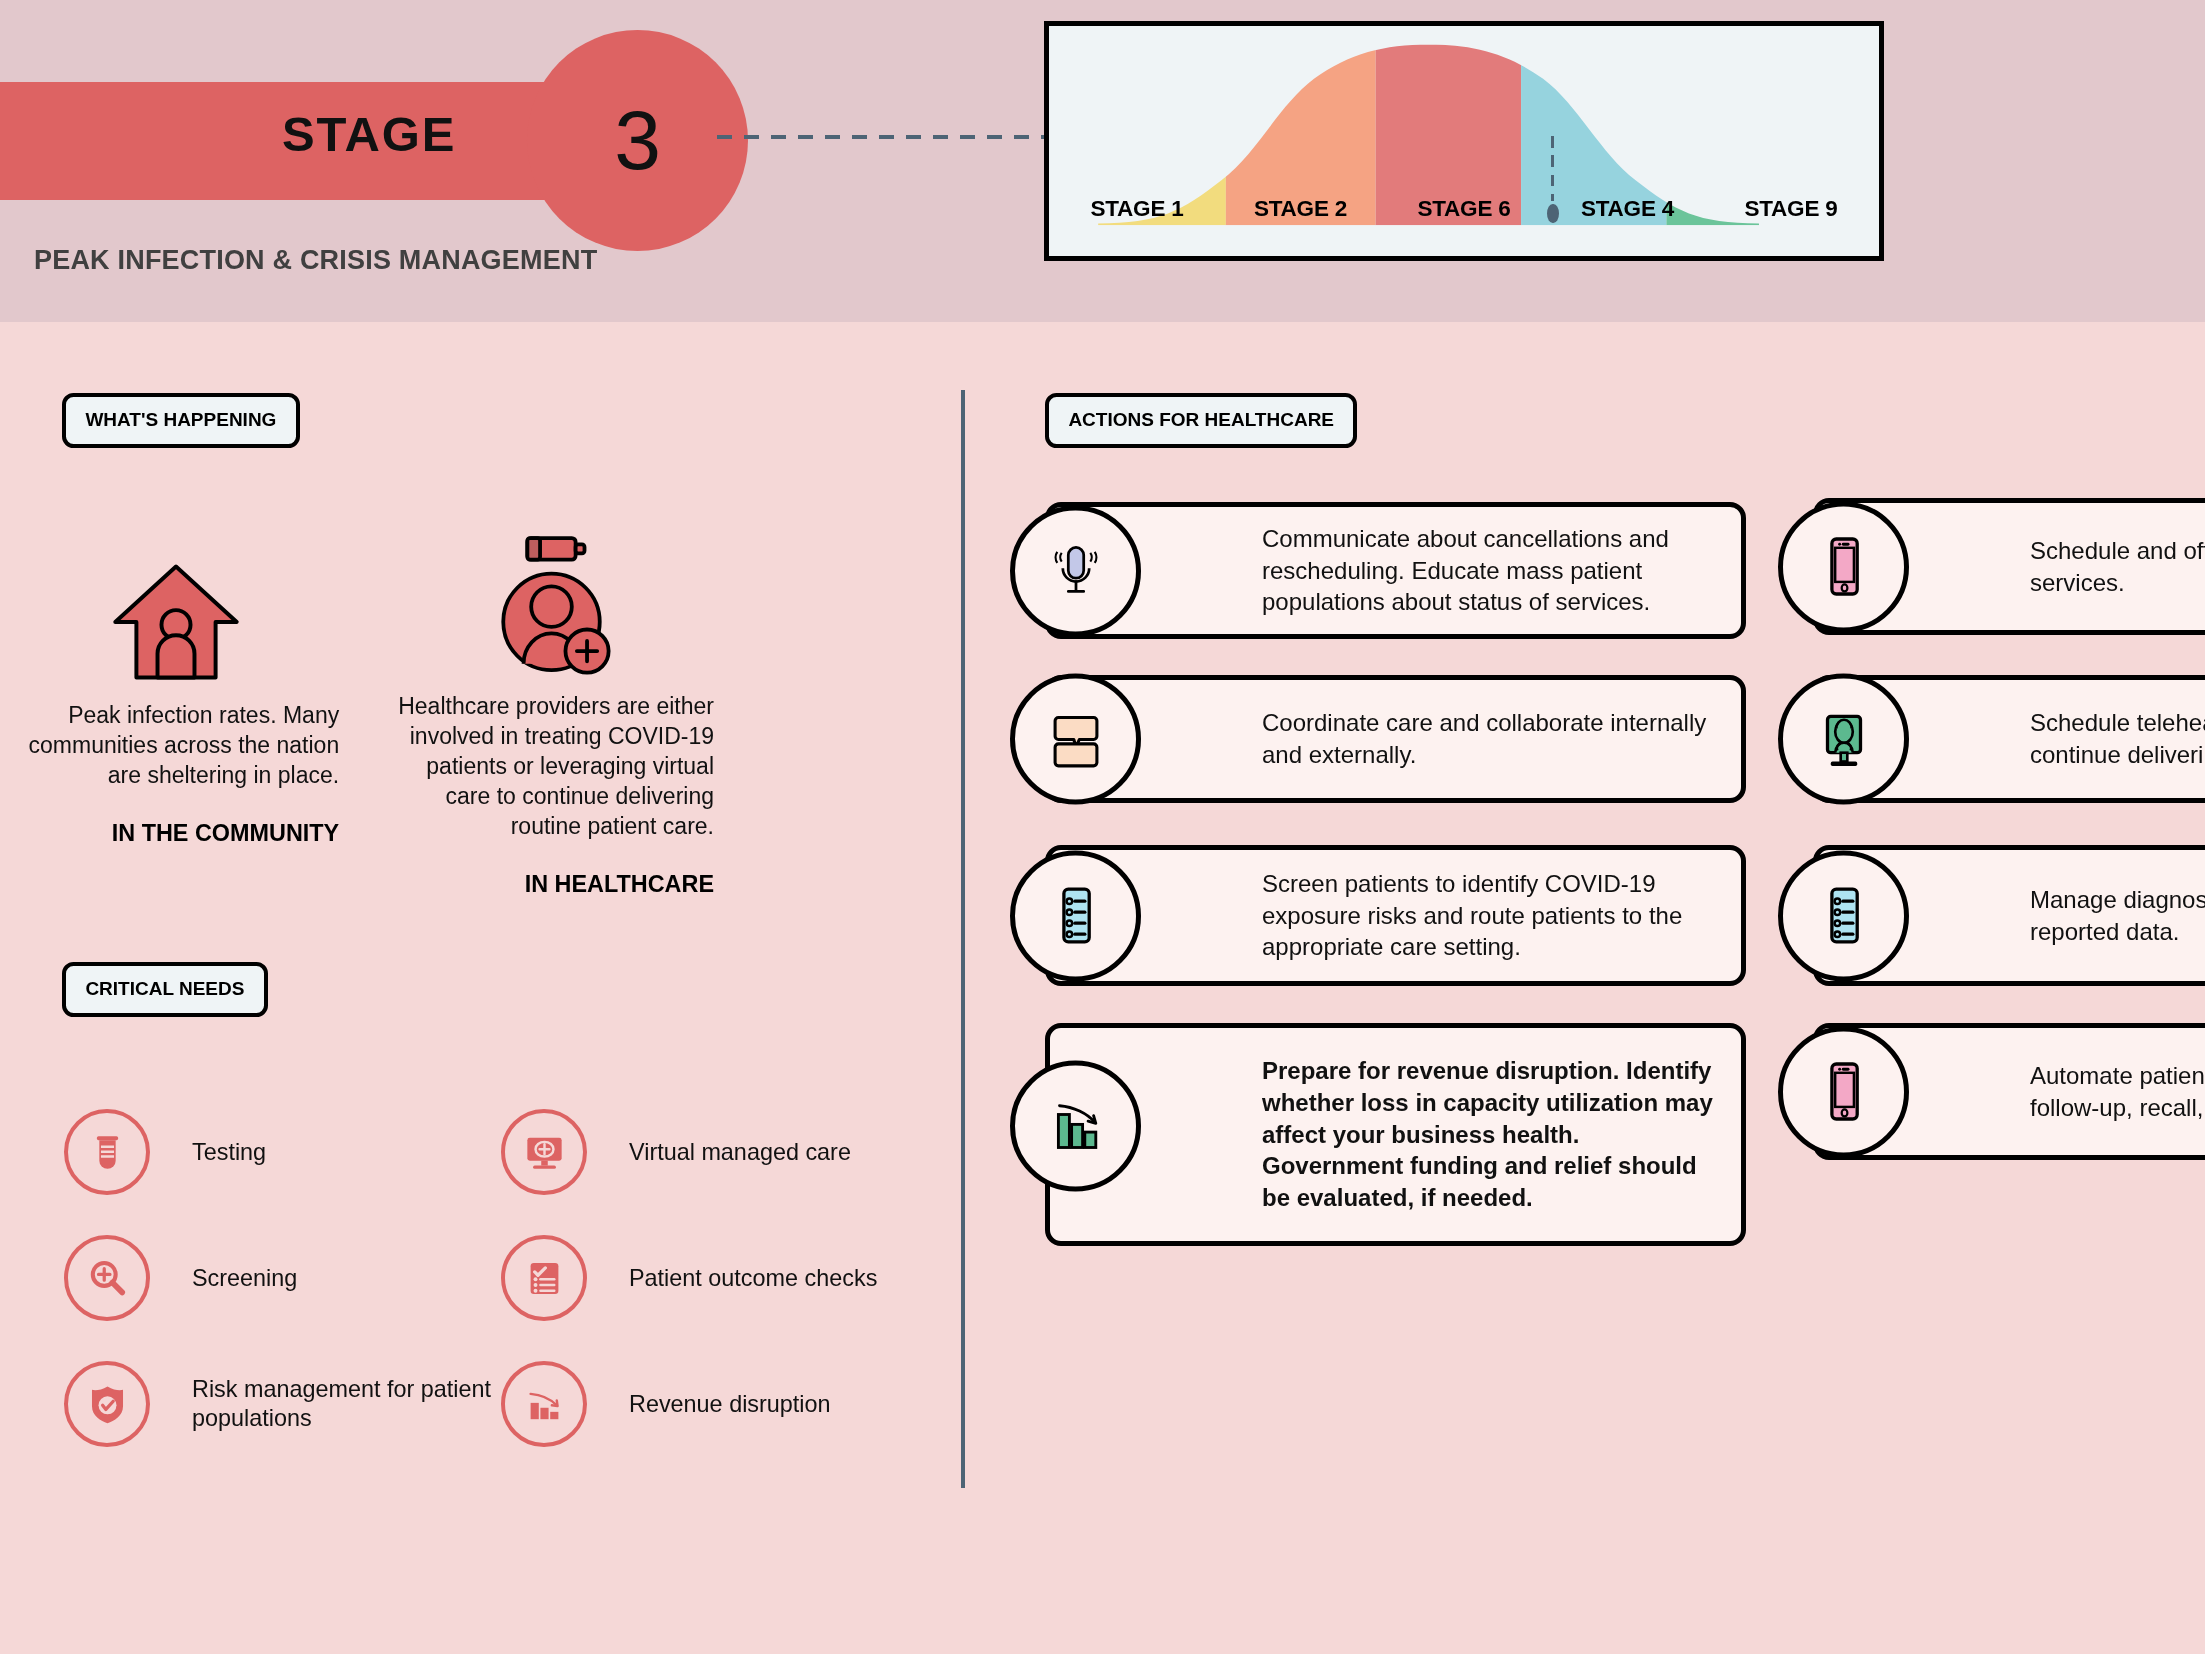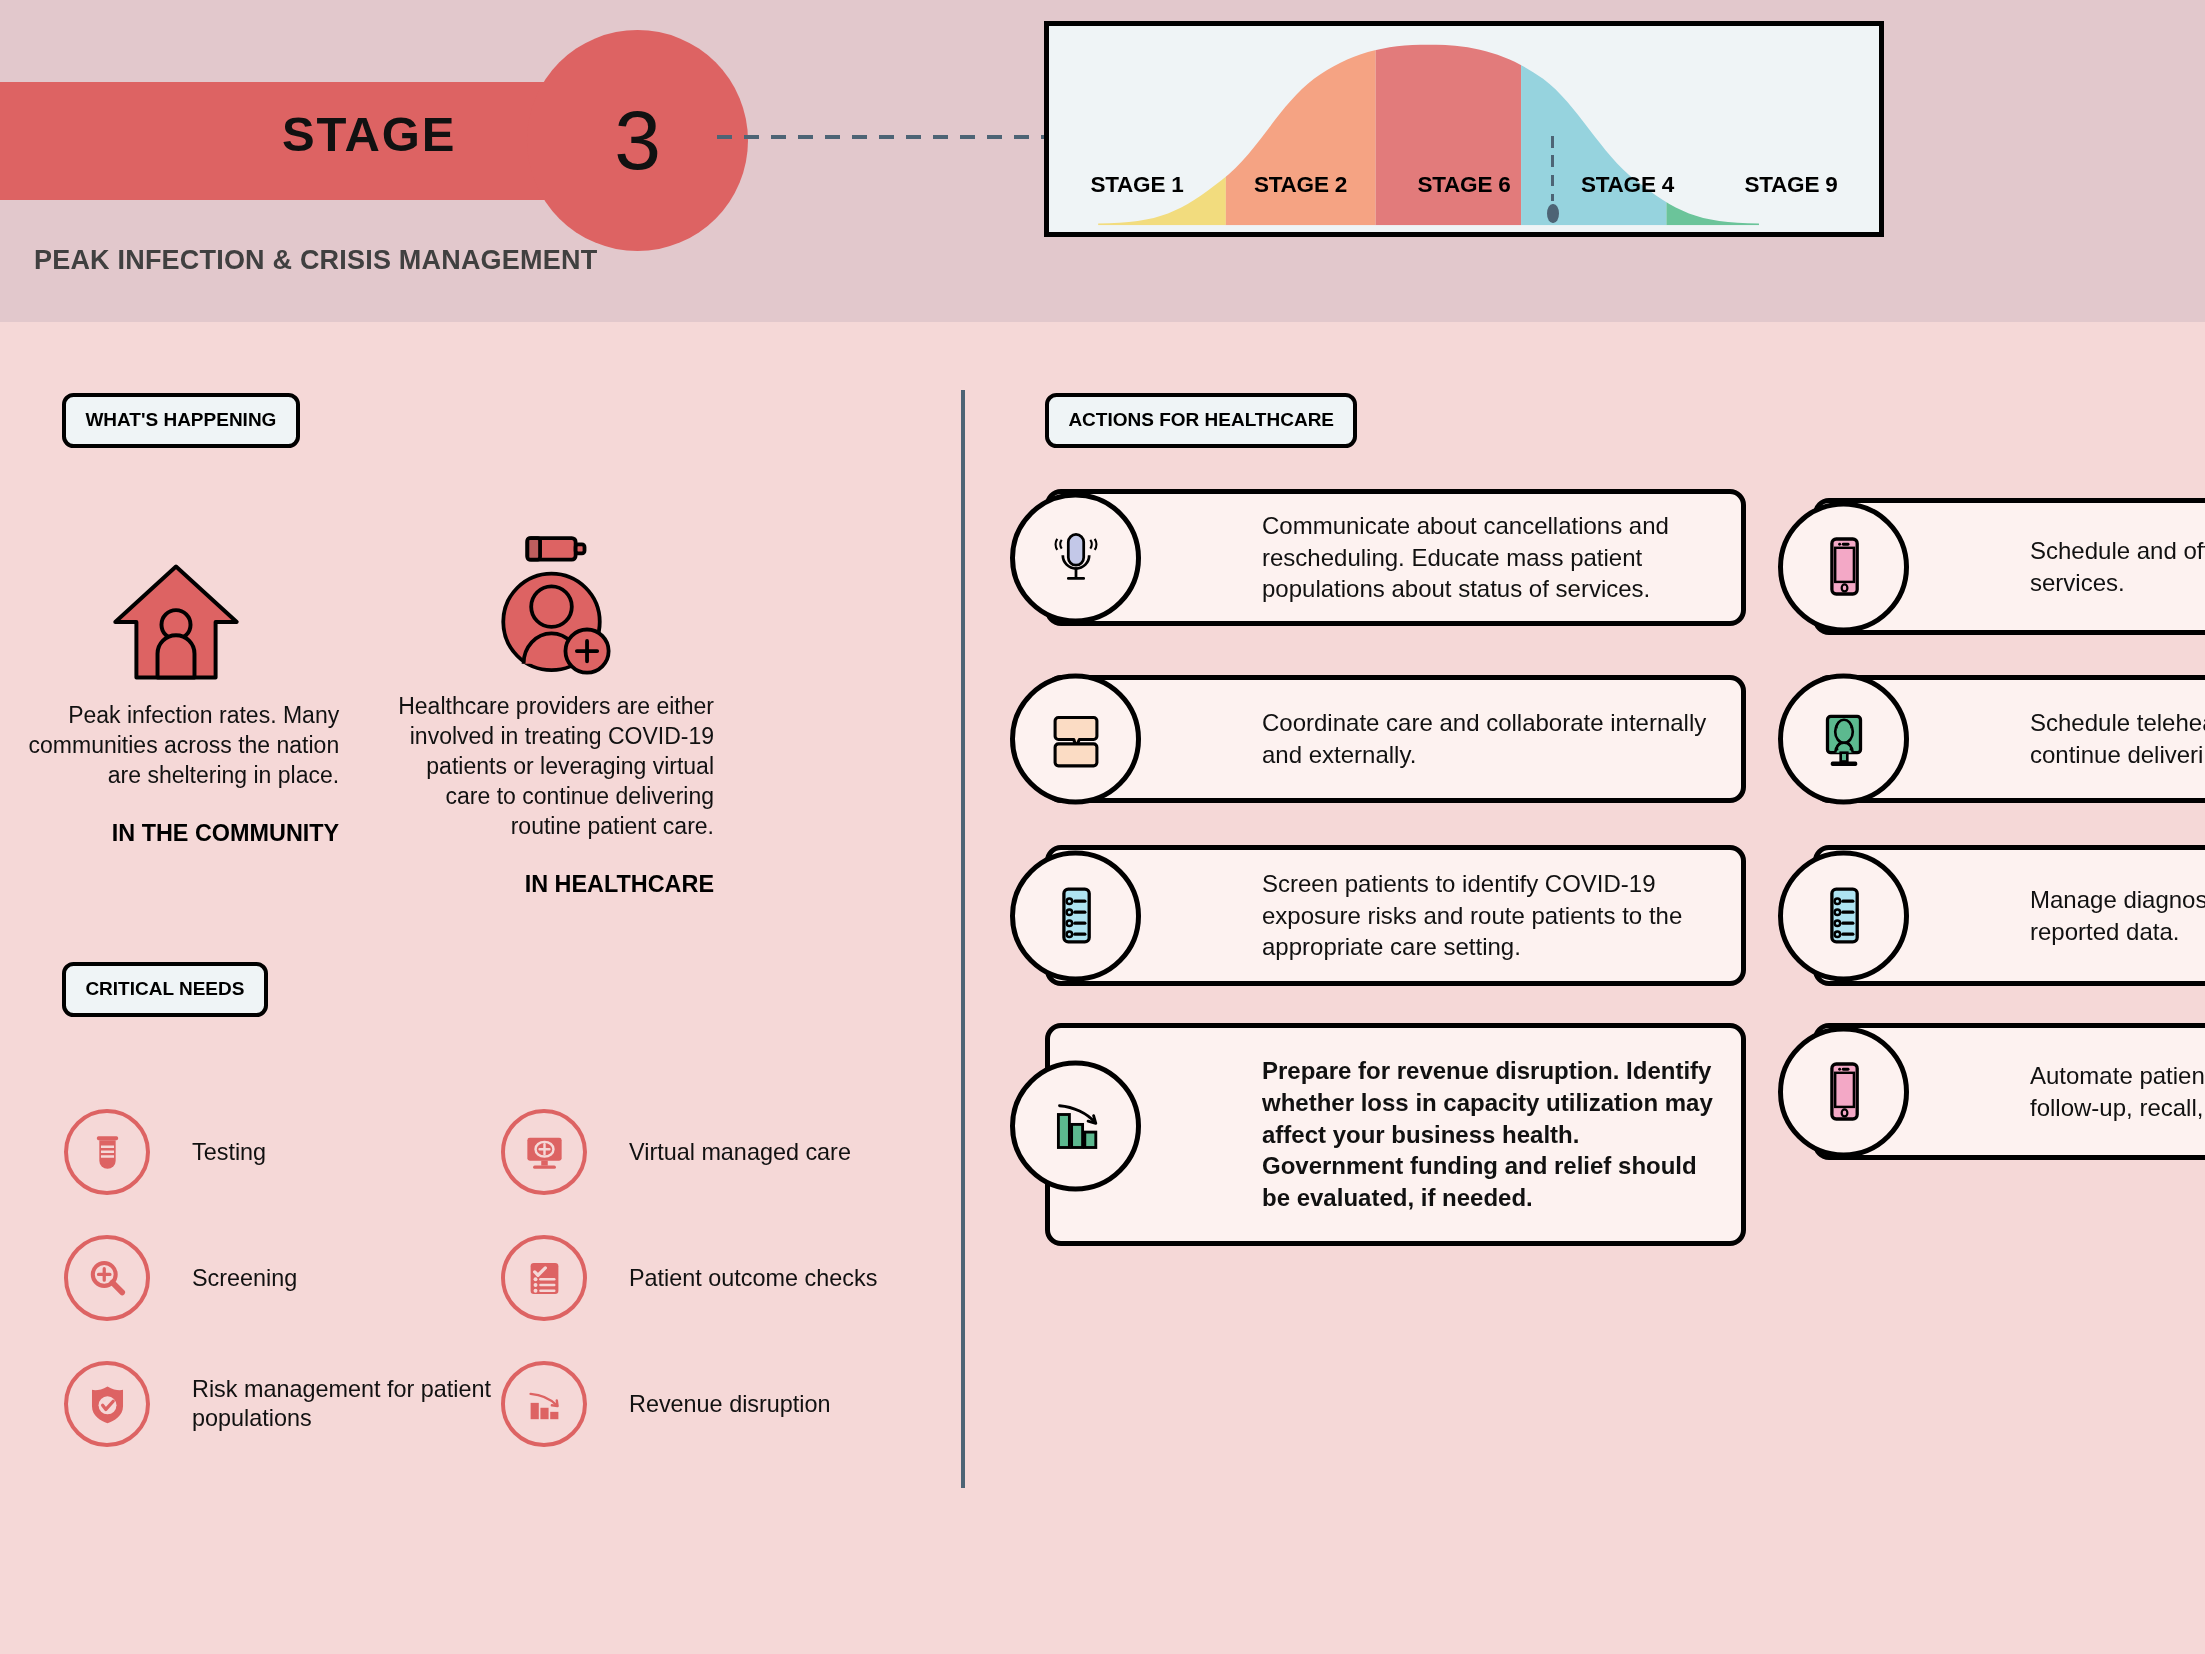--- a/index.html
+++ b/index.html
@@ -53,21 +53,21 @@
   }
   #connector .dash {
     width: 100%; height: 100%;
     background: repeating-linear-gradient(to right,
       #4D6475 0px, #4D6475 15px, transparent 15px, transparent 27px);
   }
 
   
   #chart-box {
     position: absolute; left: 1044px; top: 21px;
-    width: 840px; height: 216px;
+    width: 840px; height: 240px;
     background: #EFF4F6;
     border: 5.3px solid #000;
   }
   #chart-svg { position: absolute; left: 0; top: 0; }
   #chart-labels {
     position: absolute; left: 0; bottom: 34px; width: 100%;
     display: flex; justify-content: center; gap: 26.5px;
   }
   #chart-labels .slab {
     width: 137px; text-align: center;
@@ -310,21 +310,21 @@
           <path d="M13 17 C26 18 38 24 45 31" stroke="#DD6363" stroke-width="3" fill="none" stroke-linecap="round"></path>
           <path d="M39 31 L46 32 L45 25" stroke="#DD6363" stroke-width="3" fill="none" stroke-linecap="round" stroke-linejoin="round"></path>
         </svg>
       </div>
       <div class="cn-label">Revenue disruption</div>
     </div>
   </div>
 
   <div id="actions-pill" class="pill">ACTIONS FOR HEALTHCARE</div>
 
-  <div class="card" style="left:1045px; top:167px; width:701px; height:137px;">
+  <div class="card" style="left:1045px; top:180px; width:701px; height:137px;">
     <div class="card-badge">
       <svg width="66" height="66" viewBox="0 0 60 60">
         <rect x="23" y="9" width="14" height="28" rx="7" fill="#C3C8E8" stroke="#000" stroke-width="2.5"></rect>
         <path d="M18 28 a12 12 0 0 0 24 0" fill="none" stroke="#000" stroke-width="2.5"></path>
         <path d="M30 40 V49 M23 49 H37" stroke="#000" stroke-width="2.5" stroke-linecap="round"></path>
         <path d="M17 14 a5 6 0 0 0 0 8 M13 13 a7 8 0 0 0 0 10" fill="none" stroke="#000" stroke-width="2"></path>
         <path d="M43 14 a5 6 0 0 1 0 8 M47 13 a7 8 0 0 1 0 10" fill="none" stroke="#000" stroke-width="2"></path>
       </svg>
     </div>
     <div class="card-text">Communicate about cancellations and rescheduling. Educate mass patient populations about status of services.</div>

